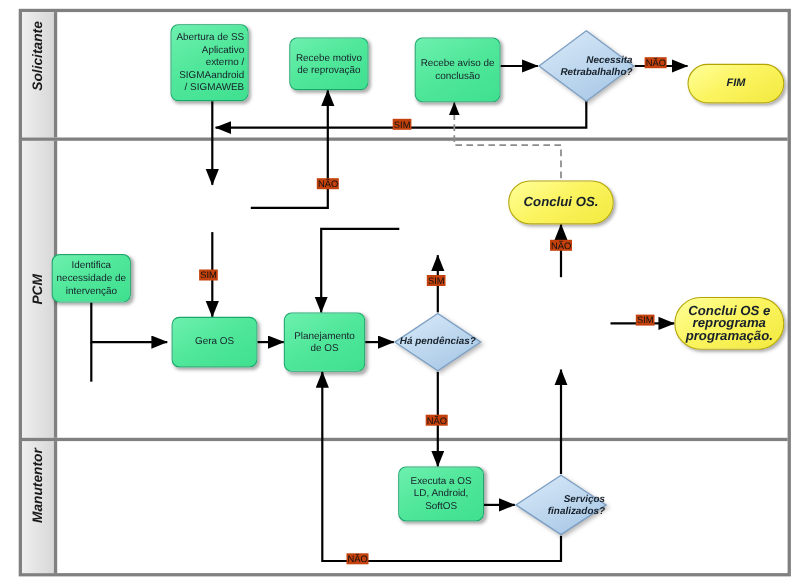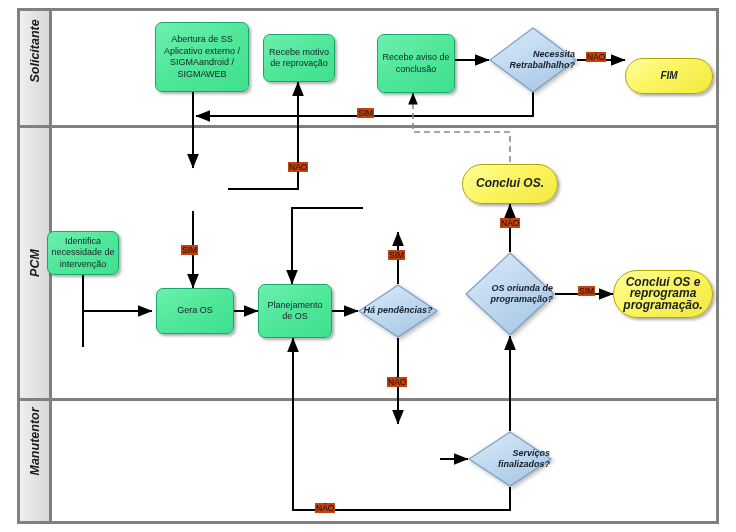--- a/index.html
+++ b/index.html
@@ -198,21 +198,21 @@
   <div class="edge-label" style="left:586px; top:52px;">NÃO</div>
   <div class="edge-label" style="left:357px; top:108px;">SIM</div>
   <div class="edge-label" style="left:288px; top:162px;">NÃO</div>
   <div class="edge-label" style="left:181px; top:245px;">SIM</div>
   <div class="edge-label" style="left:388px; top:250px;">SIM</div>
   <div class="edge-label" style="left:387px; top:377px;">NÃO</div>
   <div class="edge-label" style="left:500px; top:218px;">NÃO</div>
   <div class="edge-label" style="left:578px; top:286px;">SIM</div>
   <div class="edge-label" style="left:315px; top:503px;">NÃO</div>
 
-  <div class="node proc" style="left:155px; top:22px; width:94px; height:70px;">
+  <div class="node proc" style="left:155px; top:22px; width:71px; height:70px;text-align:right;">
     <span>Abertura de SS Aplicativo externo / SIGMAandroid / SIGMAWEB</span>
   </div>
 
   <div class="node proc" style="left:263px; top:34px; width:72px; height:48px;">
     <span>Recebe motivo de reprovação</span>
   </div>
 
   <div class="node proc" style="left:377px; top:34px; width:78px; height:59px;">
     <span>Recebe aviso de conclusão</span>
   </div>
@@ -261,38 +261,28 @@
       </defs>
       <polygon points="40,1 79,27 40,53 1,27" fill="url(#gdec3)" stroke="#7c9fc4" stroke-width="1.2" style="filter: drop-shadow(2px 2px 2px rgba(0,0,0,0.28));"></polygon>
     </svg>
     <div class="dec-text">Há pendências?</div>
   </div>
 
   <div class="node term" style="left:462px; top:164px; width:96px; height:40px;">
     <span>Conclui OS.</span>
   </div>
 
-  <div class="dec-wrap" style="left:465px; top:252px; width:90px; height:84px;">
-    <svg width="90" height="84" viewBox="0 0 90 84">
-      <defs>
-        <linearGradient id="gdec4" x1="0" y1="0" x2="0.7" y2="1">
-          <stop offset="0%" stop-color="#dcebf8"></stop>
-          <stop offset="55%" stop-color="#bfd8ef"></stop>
-          <stop offset="100%" stop-color="#a9c8e6"></stop>
-        </linearGradient>
-      </defs>
-      <polygon points="45,1 89,42 45,83 1,42" fill="url(#gdec4)" stroke="#7c9fc4" stroke-width="1.2" style="filter: drop-shadow(2px 2px 2px rgba(0,0,0,0.28));"></polygon>
-    </svg>
-    <div class="dec-text">OS oriunda de programação?</div>
-  </div>
 
   <div class="node term" style="left:613px; top:270px; width:100px; height:48px;">
     <span>Conclui OS e reprograma programação.</span>
   </div>
 
+  <div class="node proc" style="left:362px; top:424px; width:78px; height:50px;">
+    <span>Executa a OS LD, Android, SoftOS</span>
+  </div>
 
   <div class="dec-wrap" style="left:468px; top:431px; width:84px; height:56px;">
     <svg width="84" height="56" viewBox="0 0 84 56">
       <defs>
         <linearGradient id="gdec5" x1="0" y1="0" x2="0.7" y2="1">
           <stop offset="0%" stop-color="#dcebf8"></stop>
           <stop offset="55%" stop-color="#bfd8ef"></stop>
           <stop offset="100%" stop-color="#a9c8e6"></stop>
         </linearGradient>
       </defs>

